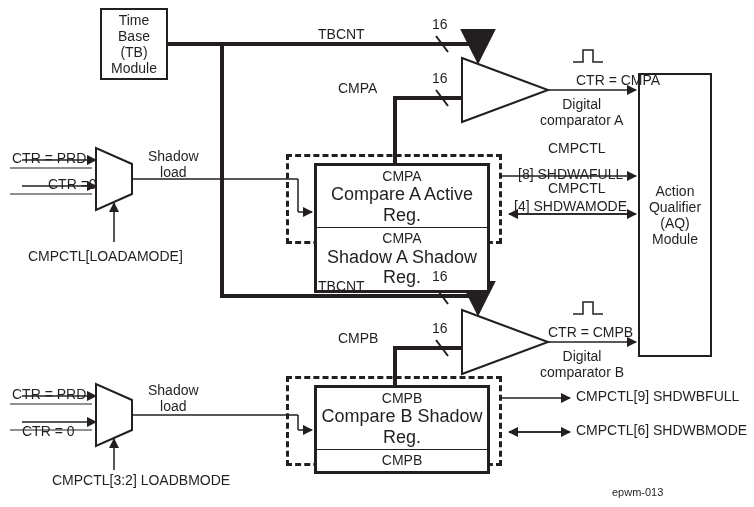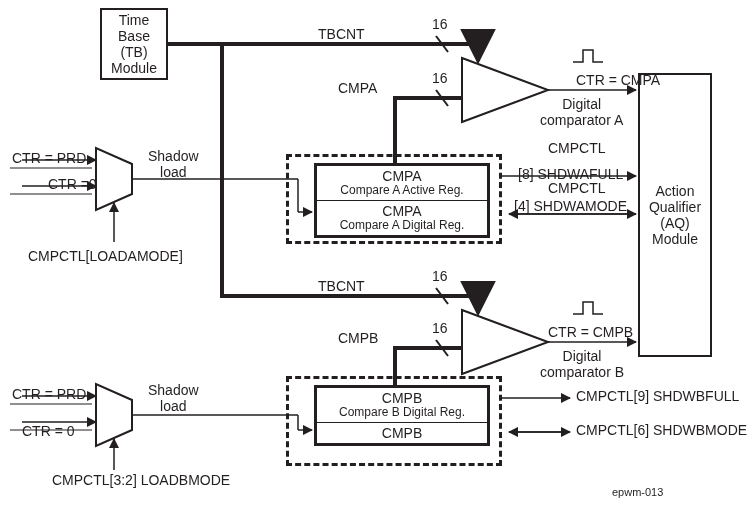--- a/index.html
+++ b/index.html
@@ -10,21 +10,21 @@
     background:#fff;
     position:relative;
   }
   svg{position:absolute;left:0;top:0;}
   .box{position:absolute;border:2px solid #231f20;background:#fff;text-align:center;
        display:flex;flex-direction:column;align-items:center;justify-content:center;
        line-height:1.15;}
   .dashbox{position:absolute;border:3px dashed #231f20;}
   .lbl{position:absolute;white-space:nowrap;line-height:1.15;}
   .ctr{ text-align:center; }
-  .small{font-size:12px;}
+  .small{font-size:18px;}
   .tiny{font-size:11px;}
   .regpair{position:absolute;border:3px solid #231f20;background:#fff;}
   .regpair .r{border-bottom:1px solid #231f20;text-align:center;padding:2px 4px;line-height:1.15;}
   .regpair .r:last-child{border-bottom:none;}
 </style>
 </head>
 <body>
 
 <svg width="754" height="507" viewBox="0 0 754 507">
   <defs>
@@ -116,30 +116,30 @@
 
 <div class="dashbox" style="left:286px;top:154px;width:210px;height:84px;"></div>
 
 <div class="regpair" style="left:314px;top:163px;width:170px;">
   <div class="r">
     <div>CMPA</div>
     <div class="small">Compare A Active Reg.</div>
   </div>
   <div class="r">
     <div>CMPA</div>
-    <div class="small">Compare A Digital Reg.</div>
+    <div class="small">Shadow A Shadow Reg.</div>
   </div>
 </div>
 
 <div class="dashbox" style="left:286px;top:376px;width:210px;height:84px;"></div>
 
 <div class="regpair" style="left:314px;top:385px;width:170px;">
   <div class="r">
     <div>CMPB</div>
-    <div class="small">Compare B Digital Reg.</div>
+    <div class="small">Compare B Shadow Reg.</div>
   </div>
   <div class="r">
     <div>CMPB</div>
   </div>
 </div>
 
 <div class="lbl" style="left:318px;top:26px;">TBCNT</div>
 <div class="lbl" style="left:432px;top:16px;">16</div>
 
 <div class="lbl" style="left:338px;top:80px;">CMPA</div>

